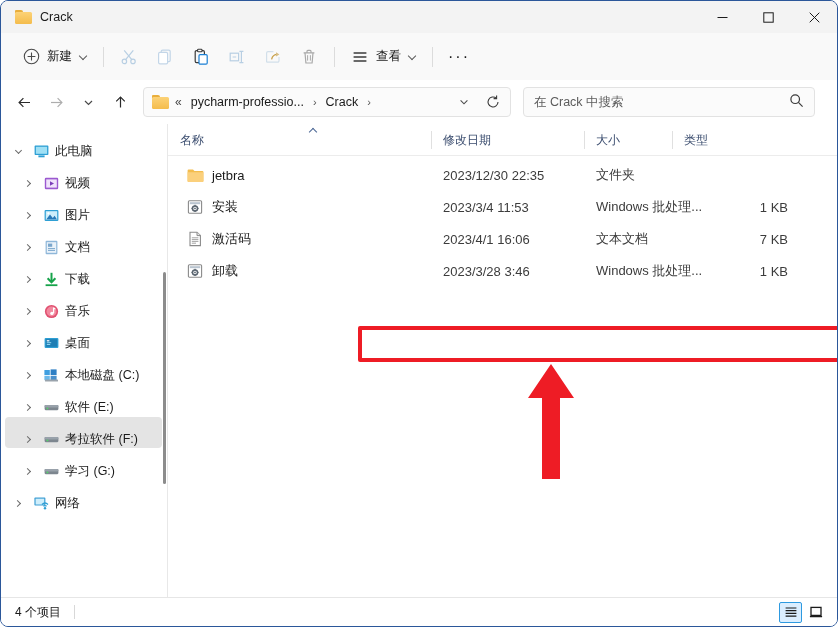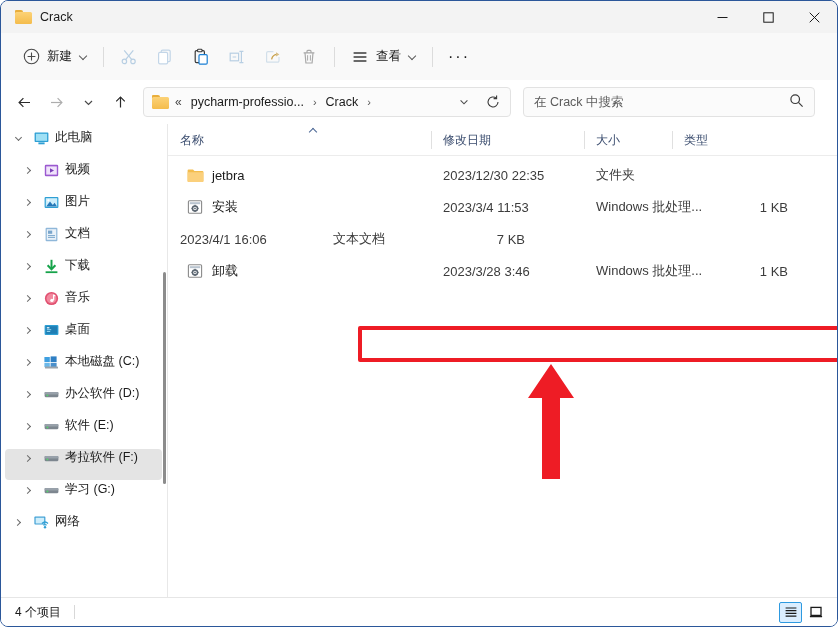--- a/index.html
+++ b/index.html
@@ -233,21 +233,21 @@
     width: 167px;
     flex: 0 0 167px;
     position: relative;
     overflow: hidden;
     background: #ffffff;
     padding-top: 4px;
   }
   .nav-item {
     height: 31px;
     display: flex;
-    align-items: flex-start;
+    align-items: flex-end;
     gap: 5px;
     padding-right: 8px;
     cursor: default;
     border-radius: 4px;
     margin: 1px 6px 1px 4px;
   }
   .nav-item.selected { background: #e4e4e4; }
   .nav-chev {
     width: 18px; height: 18px;
     display: flex; align-items: center; justify-content: center;
@@ -748,33 +748,20 @@
             <span class="nav-ico">
               <svg width="17" height="17" viewBox="0 0 17 17">
                 <rect x="1.4" y="3.0" width="5.4" height="5.0" fill="#3f9fe0"></rect>
                 <rect x="7.6" y="2.4" width="6.0" height="5.6" fill="#2e7fc4"></rect>
                 <rect x="1.4" y="8.8" width="5.4" height="4.4" fill="#6ab8ea"></rect>
                 <rect x="7.6" y="8.8" width="6.0" height="4.6" fill="#4a90cc"></rect>
                 <rect x="2.0" y="12.6" width="13.0" height="2.0" rx="0.6" fill="#9aa3ac"></rect>
               </svg>
             </span>
             <span class="nav-label">本地磁盘 (C:)</span>
-          </div>
-          <div class="nav-item lvl1">
-            <span class="nav-chev">
-              <i></i>
-            </span>
-            <span class="nav-ico">
-              <svg width="17" height="17" viewBox="0 0 17 17">
-                <rect x="1.6" y="6.0" width="13.8" height="5.2" rx="1.1" fill="#7d868f"></rect>
-                <rect x="1.6" y="6.0" width="13.8" height="2.4" rx="1.1" fill="#98a1aa"></rect>
-                <circle cx="4.4" cy="9.4" r="0.95" fill="#52d66a"></circle>
-              </svg>
-            </span>
-            <span class="nav-label">办公软件 (D:)</span>
           </div>
           <div class="nav-item lvl1">
             <span class="nav-chev">
               <i></i>
             </span>
             <span class="nav-ico">
               <svg width="17" height="17" viewBox="0 0 17 17">
                 <rect x="1.6" y="6.0" width="13.8" height="5.2" rx="1.1" fill="#7d868f"></rect>
                 <rect x="1.6" y="6.0" width="13.8" height="2.4" rx="1.1" fill="#98a1aa"></rect>
                 <circle cx="4.4" cy="9.4" r="0.95" fill="#52d66a"></circle>
@@ -877,20 +864,33 @@
                     <rect x="10.0" y="8.8" width="1.6" height="1.3" fill="#5a6570"></rect>
                   </svg>
                 </span>
                 <span>安装</span>
               </div>
               <div class="cell cell-date">2023/3/4 11:53</div>
               <div class="cell cell-type">Windows 批处理...</div>
               <div class="cell cell-size">1 KB</div>
             </div>
             <div class="row">
+              <div class="cell cell-name">
+                <span class="file-ico">
+                  <svg width="16" height="16" viewBox="0 0 16 16">
+                    <path d="M3.0 1.2 H10.0 L13.4 4.6 V14.6 H3.0 Z" fill="#ffffff" stroke="#8a8a8a" stroke-width="1.1"></path>
+                    <path d="M10.0 1.2 L10.0 4.6 L13.4 4.6" fill="#e8e8e8" stroke="#8a8a8a" stroke-width="1"></path>
+                    <line x1="4.8" y1="6.8" x2="11.4" y2="6.8" stroke="#9a9a9a" stroke-width="0.9"></line>
+                    <line x1="4.8" y1="8.6" x2="11.4" y2="8.6" stroke="#9a9a9a" stroke-width="0.9"></line>
+                    <line x1="4.8" y1="10.4" x2="11.4" y2="10.4" stroke="#9a9a9a" stroke-width="0.9"></line>
+                    <line x1="4.8" y1="12.2" x2="9.0" y2="12.2" stroke="#9a9a9a" stroke-width="0.9"></line>
+                  </svg>
+                </span>
+                <span>激活码</span>
+              </div>
               <div class="cell cell-date">2023/4/1 16:06</div>
               <div class="cell cell-type">文本文档</div>
               <div class="cell cell-size">7 KB</div>
             </div>
             <div class="row">
               <div class="cell cell-name">
                 <span class="file-ico">
                   <svg width="16" height="16" viewBox="0 0 16 16">
                     <rect x="1.4" y="1.8" width="13.2" height="12.4" rx="1" fill="#ffffff" stroke="#8a8a8a" stroke-width="1.1"></rect>
                     <rect x="2.8" y="3.2" width="10.4" height="2.0" fill="#b9c4cf"></rect>

